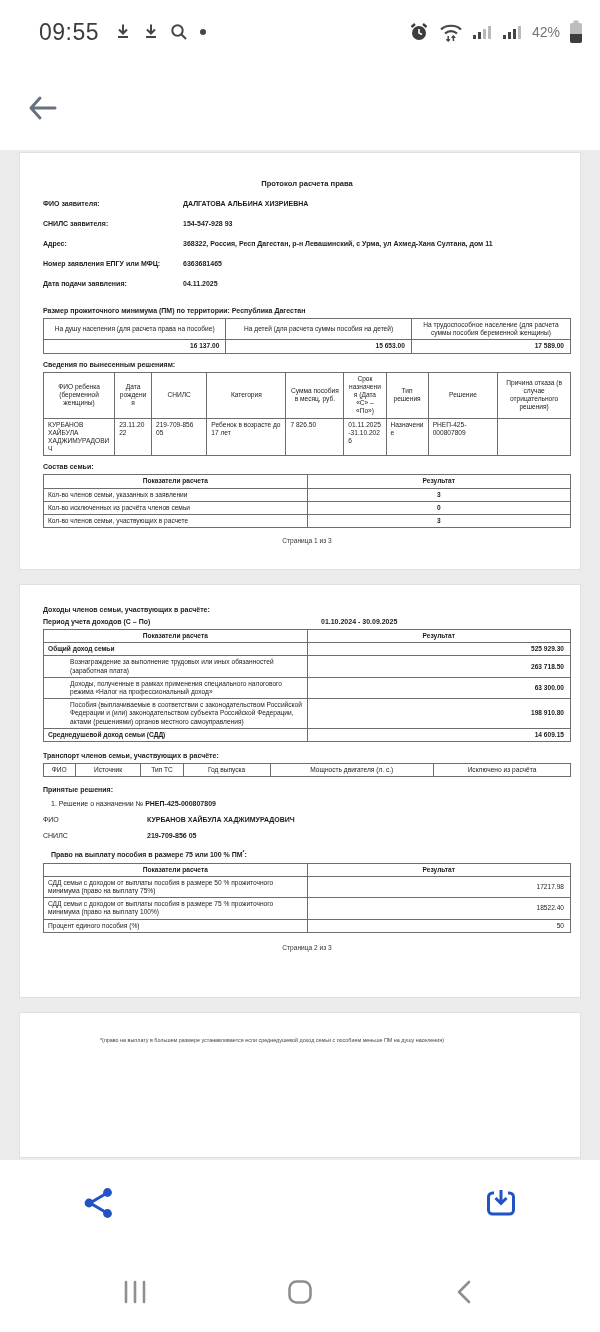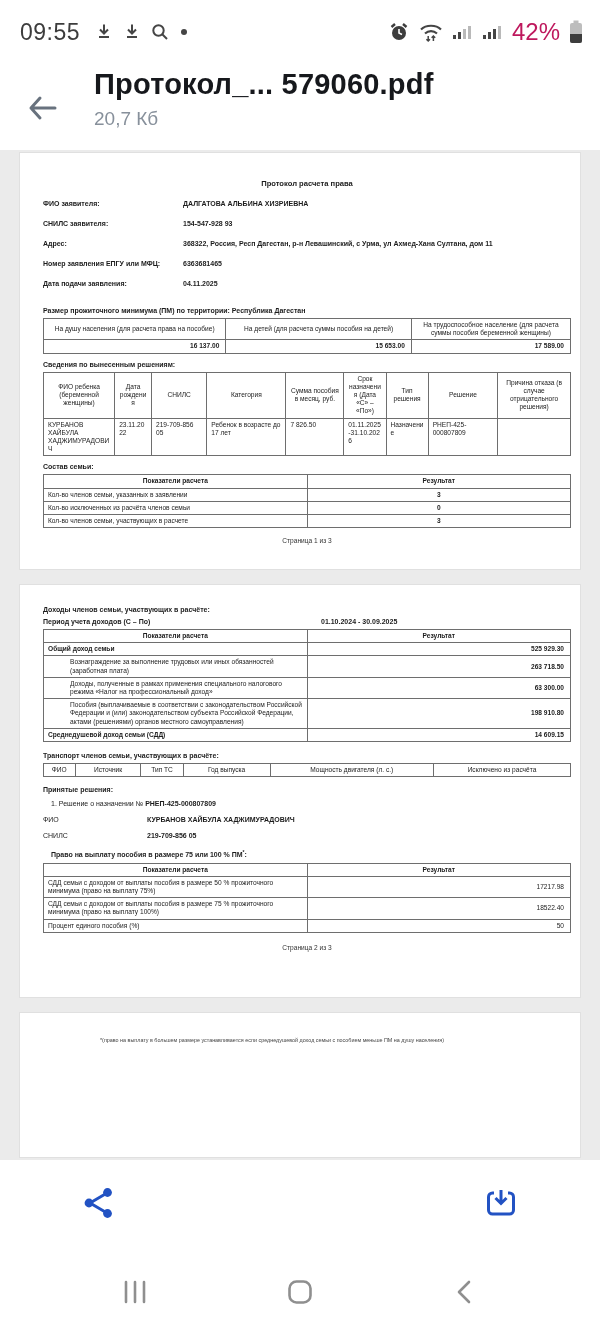--- a/index.html
+++ b/index.html
@@ -5,22 +5,22 @@
   * { box-sizing: border-box; margin: 0; padding: 0; }
   html,body { width:600px; }
   body {
     width:600px; height:1332px; background:#ffffff;
     font-family:"Liberation Sans", sans-serif; color:#222;
     overflow:hidden; position:relative;
   }
   
   .status-bar { height:54px; display:flex; align-items:center; justify-content:space-between; padding:10px 16px 0 20px; }
   .sb-left, .sb-right { display:flex; align-items:center; gap:8px; }
-  .sb-time { font-size:23px; color:#3c3c3c; letter-spacing:.5px; margin-right:6px; }
-  .sb-batt-text { font-size:24px; color:#be185d; }
+  .sb-time { font-size:23px; color:#3c3c3c; letter-spacing:.5px; margin-right:6px;margin-left:19px; }
+  .sb-batt-text { font-size:14px; color:#737373; }
   .sb-icon { display:inline-flex; }
   
   .file-header { display:flex; padding:14px 20px 18px 22px; background:#fff; }
   .back-btn { margin-top:20px; width:44px; flex:0 0 44px; cursor:pointer; }
   .fh-text { margin-left:28px; }
   .fh-title { font-size:29px; font-weight:bold; color:#16181c; letter-spacing:.2px; }
   .fh-size { font-size:19px; color:#87909b; margin-top:7px; }
   
   .viewer { background:#ebebeb; padding:2px 8px; }
   .pdf-page { background:#fff; margin:0 11px 14px 11px; border:1px solid #e0e0e0; overflow:hidden; font-size:7px; color:#1c1c1c; }
@@ -131,24 +131,20 @@
 </div>
 
 <div class="file-header">
   <div class="back-btn">
     <span>
       <svg width="40" height="40" viewBox="0 0 40 40">
           <path d="M9 20 H33 M18 10 L9 20 L18 30" stroke="#68727e" stroke-width="3" fill="none" stroke-linecap="round" stroke-linejoin="round"></path>
         </svg>
     </span>
   </div>
-  <div class="fh-text">
-    <div class="fh-title">Протокол_... 579060.pdf</div>
-    <div class="fh-size">20,7 Кб</div>
-  </div>
 </div>
 
 <div class="viewer">
 
   <div class="pdf-page p1">
     <div class="doc-title">
       <div>Протокол расчета права</div>
     </div>
     <div class="info-rows">
       <div class="info-row">

